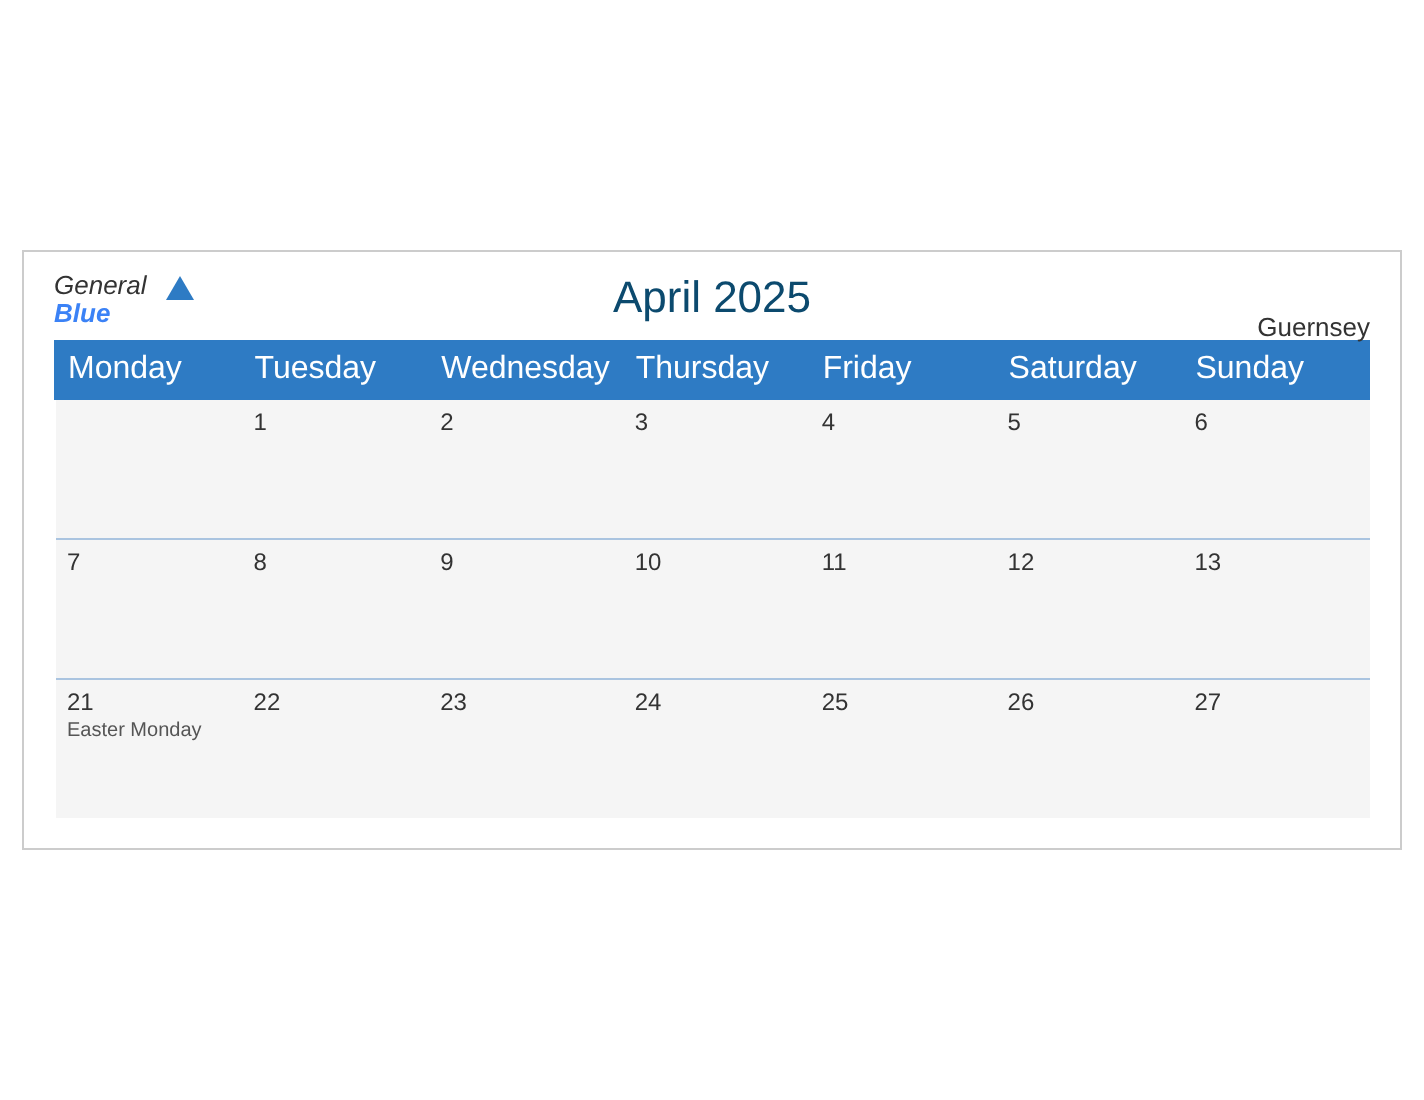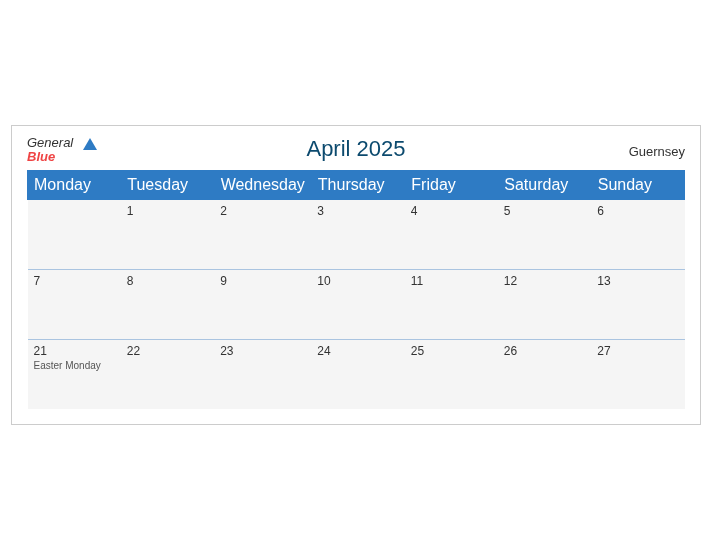--- a/index.html
+++ b/index.html
@@ -33,21 +33,21 @@
       flex-direction: column;
       line-height: 1.1;
     }
     .logo-general {
       font-size: 13px;
       color: #333;
       font-style: italic;
     }
     .logo-blue {
       font-size: 13px;
-      color: #ef4444;
+      color: #3b82f6;
       font-style: italic;
       font-weight: bold;
     }
     .logo-triangle {
       position: absolute;
       left: 56px;
       top: 2px;
       width: 0;
       height: 0;
       border-left: 7px solid transparent;
@@ -55,21 +55,21 @@
       border-bottom: 12px solid #2e7bc4;
     }
     .calendar-title {
       font-size: 22px;
       color: #0c4a6e;
       font-weight: normal;
     }
     .region-label {
       position: absolute;
       right: 0;
-      top: 8px;
+      top: 20px;
       font-size: 13px;
       color: #333;
     }
     .calendar-grid {
       width: 100%;
       border-collapse: collapse;
     }
     .calendar-grid th {
       background: #2e7bc4;
       color: #fff;

